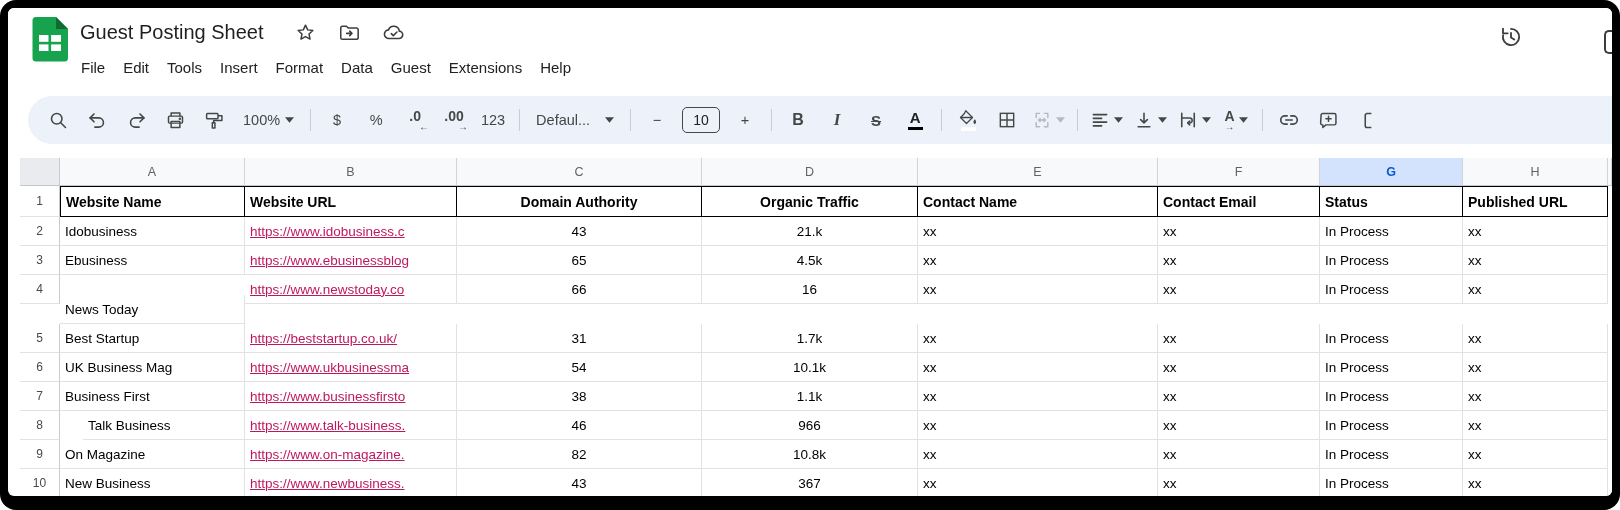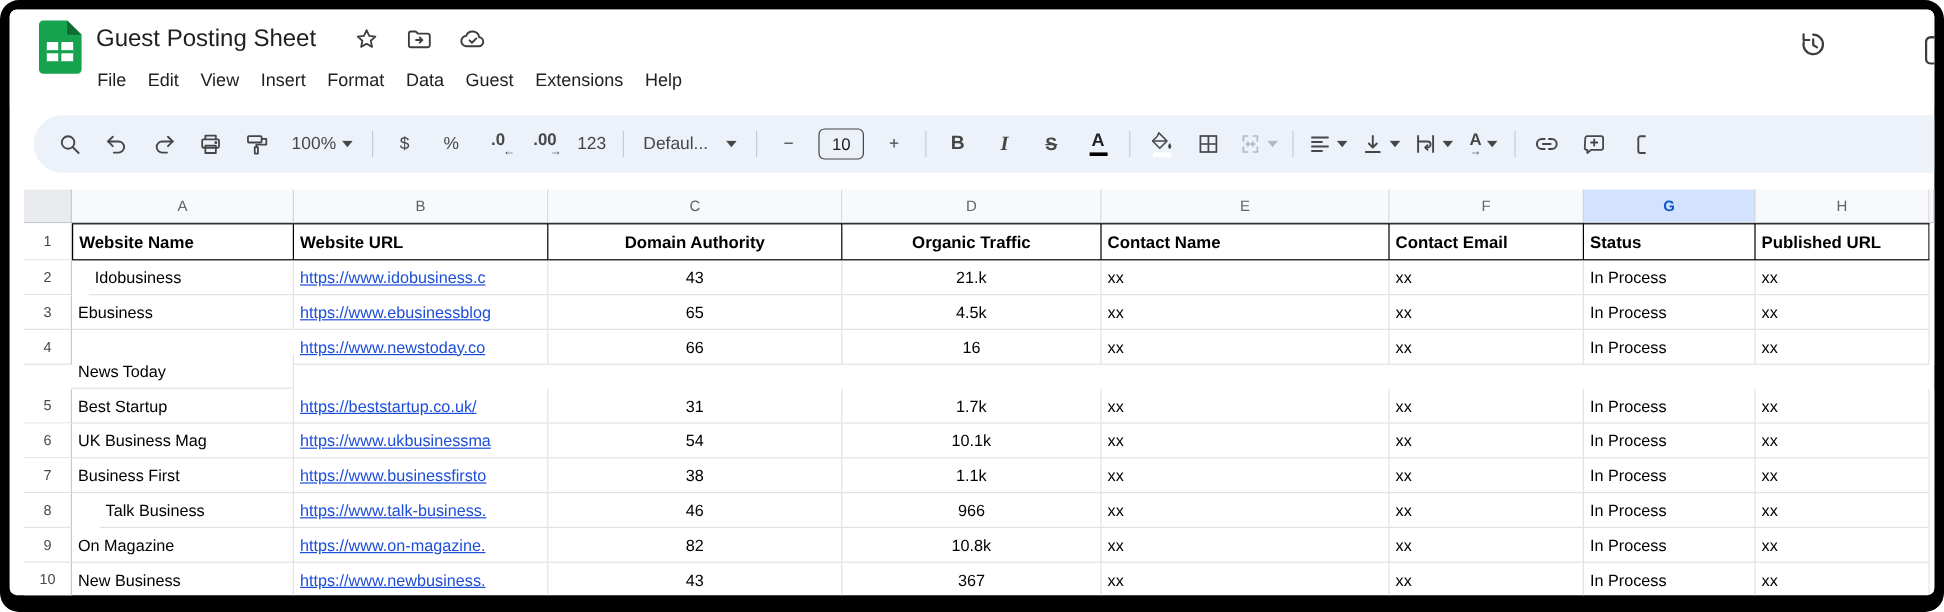--- a/index.html
+++ b/index.html
@@ -50,21 +50,21 @@
   .sheet { position:absolute; left:12px; top:150px; }
   .gridrow { display:grid; grid-template-columns:40px 185px 212px 245px 216px 240px 162px 143px 145px 4px; }
   .strip-cell { height:28px; background:#f8f9fa; border-right:1px solid #d0d3d7; border-bottom:1px solid #c4c7cc; display:flex; align-items:center; justify-content:center; font-size:12.5px; color:#5f6368; cursor:pointer; }
   .strip-cell.selected { background:#d3e3fd; color:#0b57d0; font-weight:700; }
   .corner { height:28px; background:#e9ebee; border-right:1px solid #c7cace; border-bottom:1px solid #c4c7cc; cursor:pointer; }
   .gut { background:#fff; border-right:1px solid #c7cace; border-bottom:1px solid #e2e2e2; display:flex; align-items:center; justify-content:center; font-size:12px; color:#46494d; cursor:pointer; }
   .cell { border-right:1px solid #e2e2e2; border-bottom:1px solid #e2e2e2; font-size:13.5px; color:#000; padding:0 5px; display:flex; align-items:center; white-space:nowrap; overflow:hidden; cursor:cell; }
   .r1 .cell { font-weight:700; font-size:14px; border-color:#000; border-top:1px solid #000; }
   .r1 .cell.c0 { border-left:1px solid #000; }
   .cell.center { justify-content:center; }
-  .cell.link { color:#1d4ed8; text-decoration:underline; }
+  .cell.link { color:#be185d; text-decoration:underline; }
   .filler { background:#fff; }
 </style>
 </head>
 <body>
 
 <div class="frame">
   <div class="inner">
 
     <div class="topbar">
       <div class="logo">
@@ -96,21 +96,21 @@
                 <path d="M7 18.5a4.3 4.3 0 0 1-.5-8.6 5.6 5.6 0 0 1 10.8 1.2 3.7 3.7 0 0 1-.6 7.4z"></path>
                 <path d="M9.3 13.6l2 2 3.6-3.6"></path>
               </svg>
           </span>
         </span>
       </div>
 
       <div class="menu-row">
           <div class="menu-item">File</div>
           <div class="menu-item">Edit</div>
-          <div class="menu-item">View</div>
+          <div class="menu-item">Tools</div>
           <div class="menu-item">Insert</div>
           <div class="menu-item">Format</div>
           <div class="menu-item">Data</div>
           <div class="menu-item">Guest</div>
           <div class="menu-item">Extensions</div>
           <div class="menu-item">Help</div>
         </div>
 
       <div class="top-right tbtn">
         <svg width="26" height="26" viewBox="0 0 24 24" fill="none" stroke="#3d3d3d" stroke-width="1.7" stroke-linecap="round" stroke-linejoin="round">
@@ -293,21 +293,21 @@
             <div class="cell c2 center" style="height: 31px;">Domain Authority</div>
             <div class="cell c3 center" style="height: 31px;">Organic Traffic</div>
             <div class="cell c4" style="height: 31px;">Contact Name</div>
             <div class="cell c5" style="height: 31px; text-align: center;">Contact Email</div>
             <div class="cell c6" style="height: 31px;">Status</div>
             <div class="cell c7" style="height: 31px;">Published URL</div>
             <div class="filler" style="height: 31px;"></div>
           </div>
           <div class="gridrow">
             <div class="gut" style="height: 29px;">2</div>
-            <div class="cell c0" style="height: 29px; margin-left: 14px;">Idobusiness</div>
+            <div class="cell c0" style="height: 29px;">Idobusiness</div>
             <div class="cell c1 link" style="height: 29px;">https://www.idobusiness.c</div>
             <div class="cell c2 center" style="height: 29px;">43</div>
             <div class="cell c3 center" style="height: 29px;">21.k</div>
             <div class="cell c4" style="height: 29px;">xx</div>
             <div class="cell c5" style="height: 29px;">xx</div>
             <div class="cell c6" style="height: 29px;">In Process</div>
             <div class="cell c7" style="height: 29px;">xx</div>
             <div class="filler" style="height: 29px;"></div>
           </div>
           <div class="gridrow">

